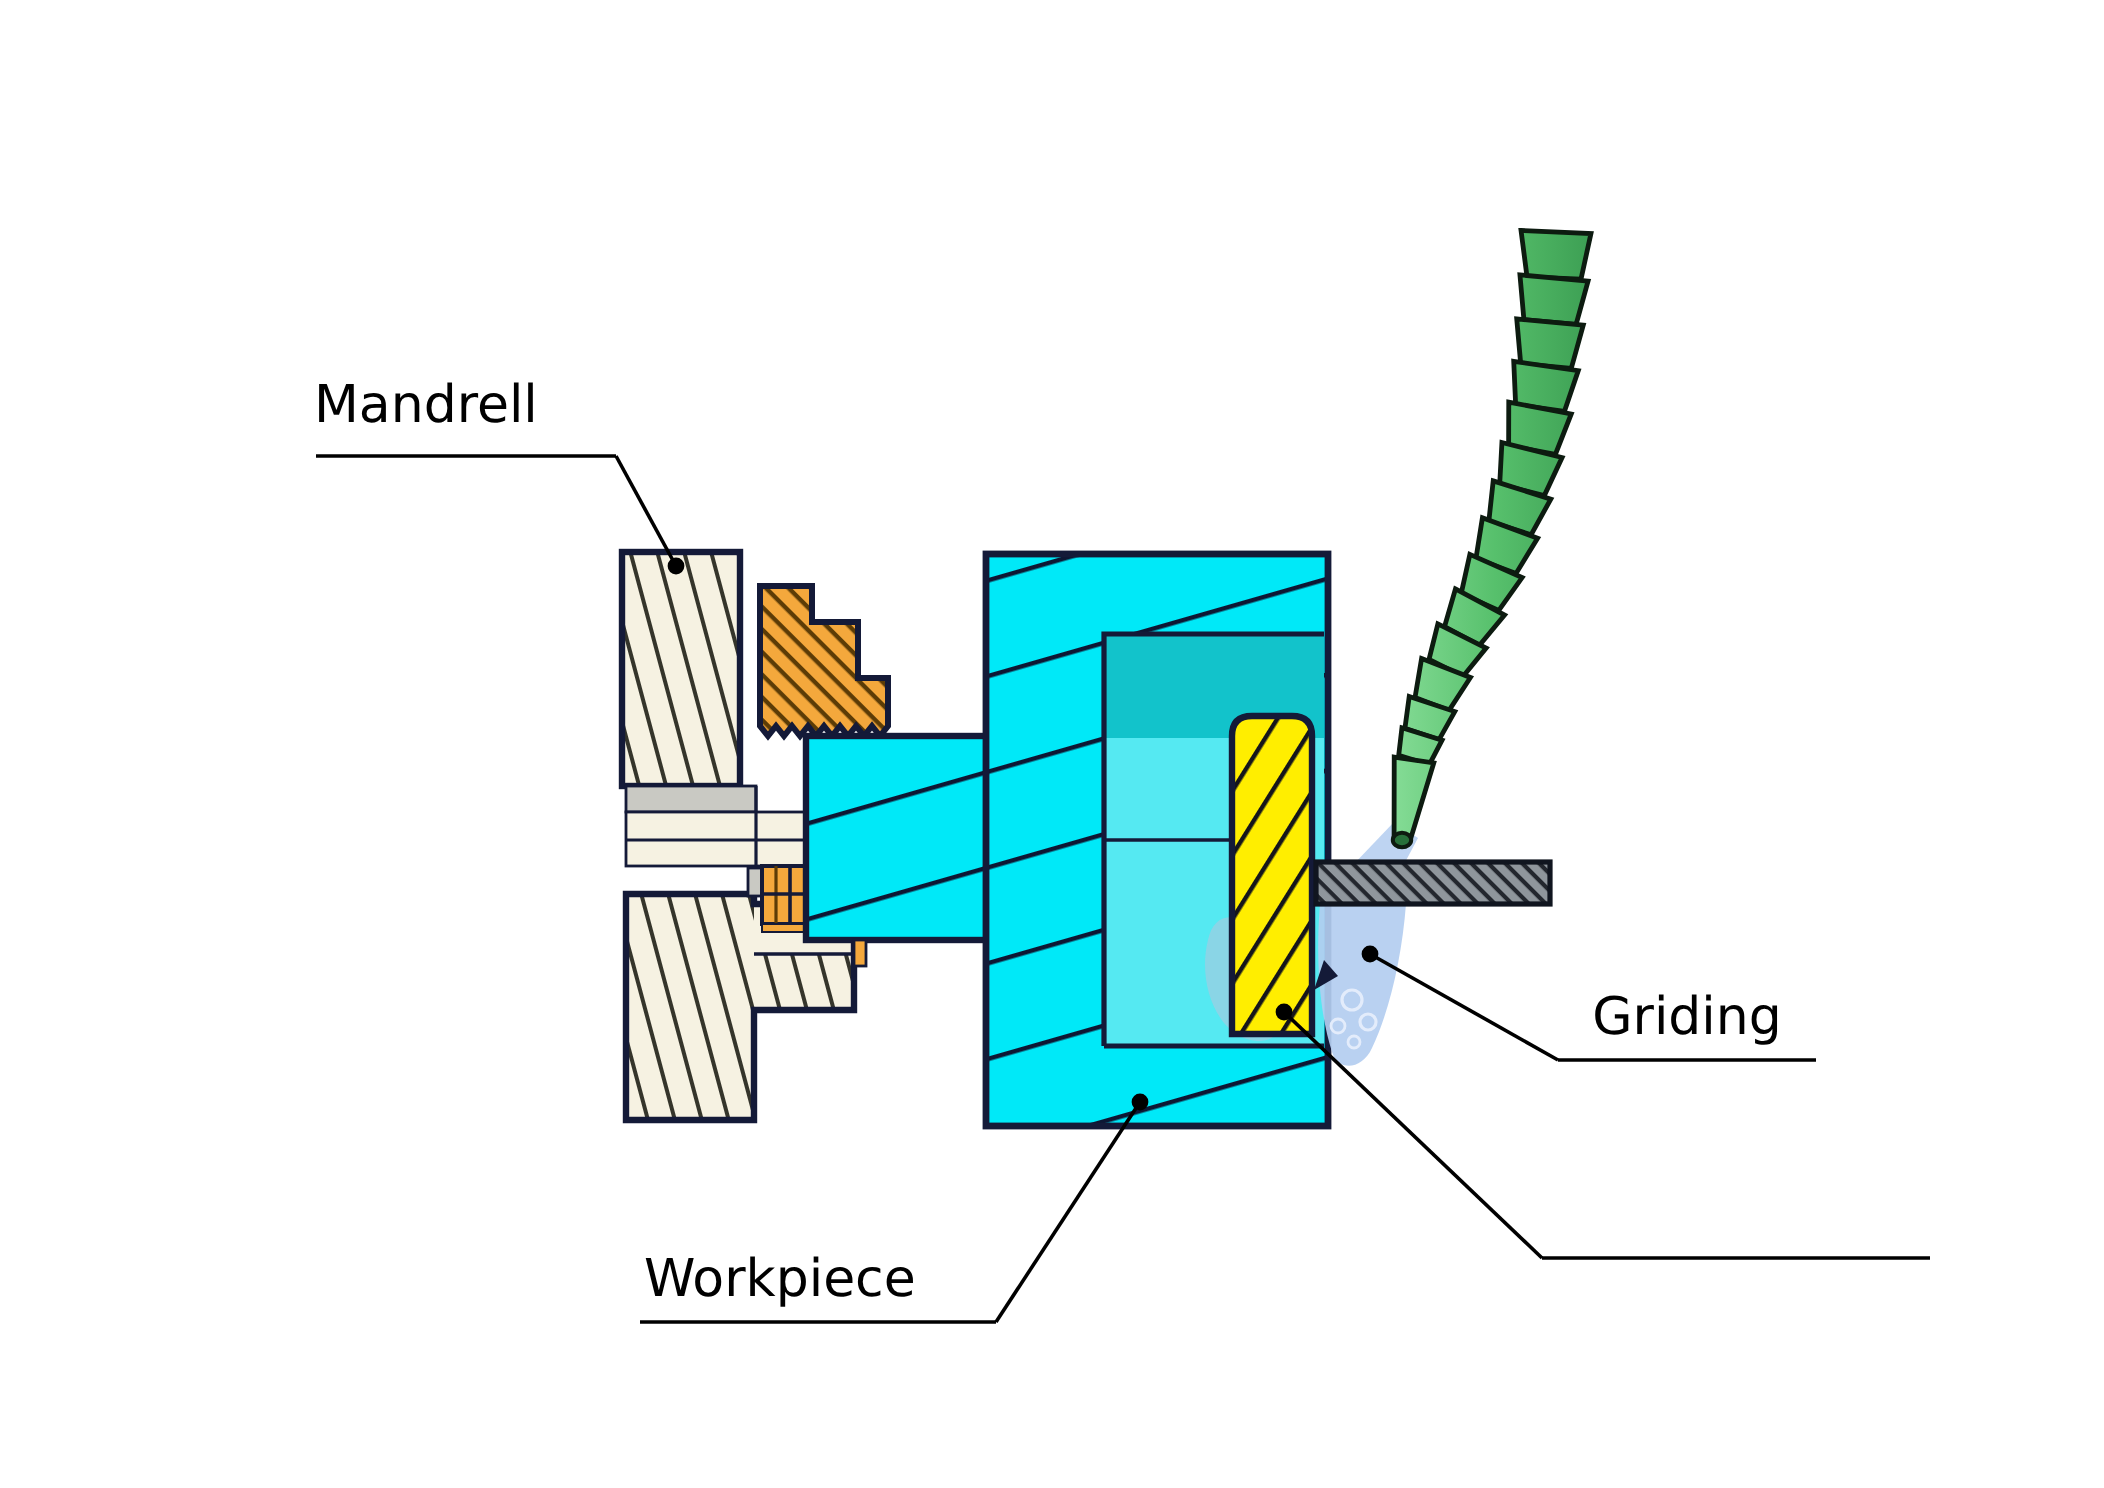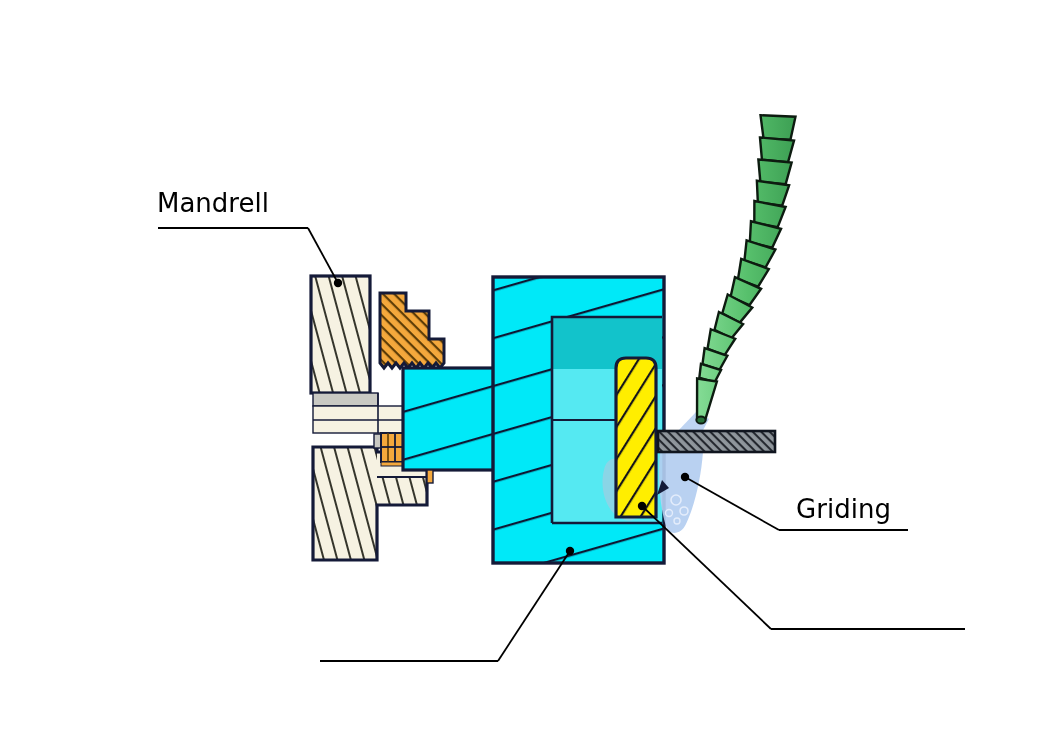--- a/index.html
+++ b/index.html
@@ -168,15 +168,16 @@
   </g>
   <g fill="#000">
     <circle cx="338" cy="283" r="4.2"></circle>
     <circle cx="570" cy="551" r="4.2"></circle>
     <circle cx="685" cy="477" r="4.2"></circle>
     <circle cx="642" cy="506" r="4.2"></circle>
   </g>
 </svg>
 
 <div class="callout" style="left:157px;top:186px;width:152px;">Mandrell</div>
+<div class="callout" style="left:322px;top:623px;width:176px;">Workpiece</div>
 <div class="callout center" style="left:779px;top:492px;width:129px;">Griding</div>
 
 </div>
 
 </body></html>

